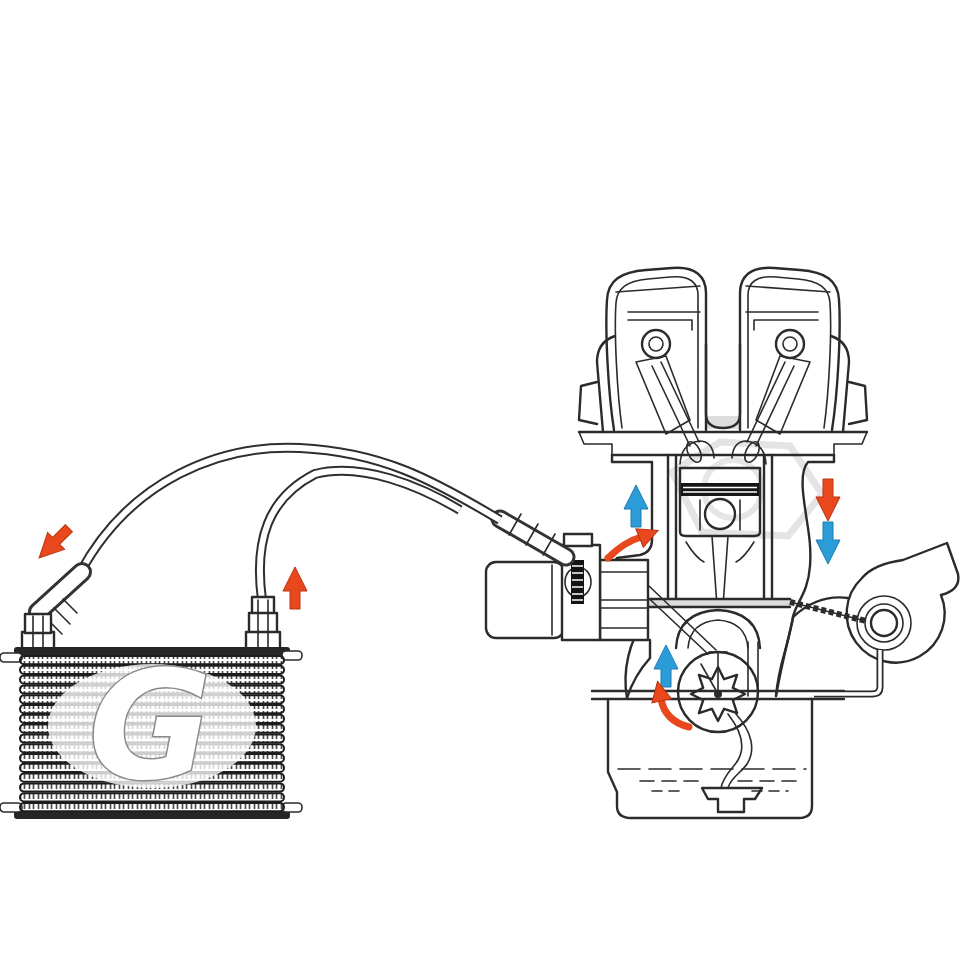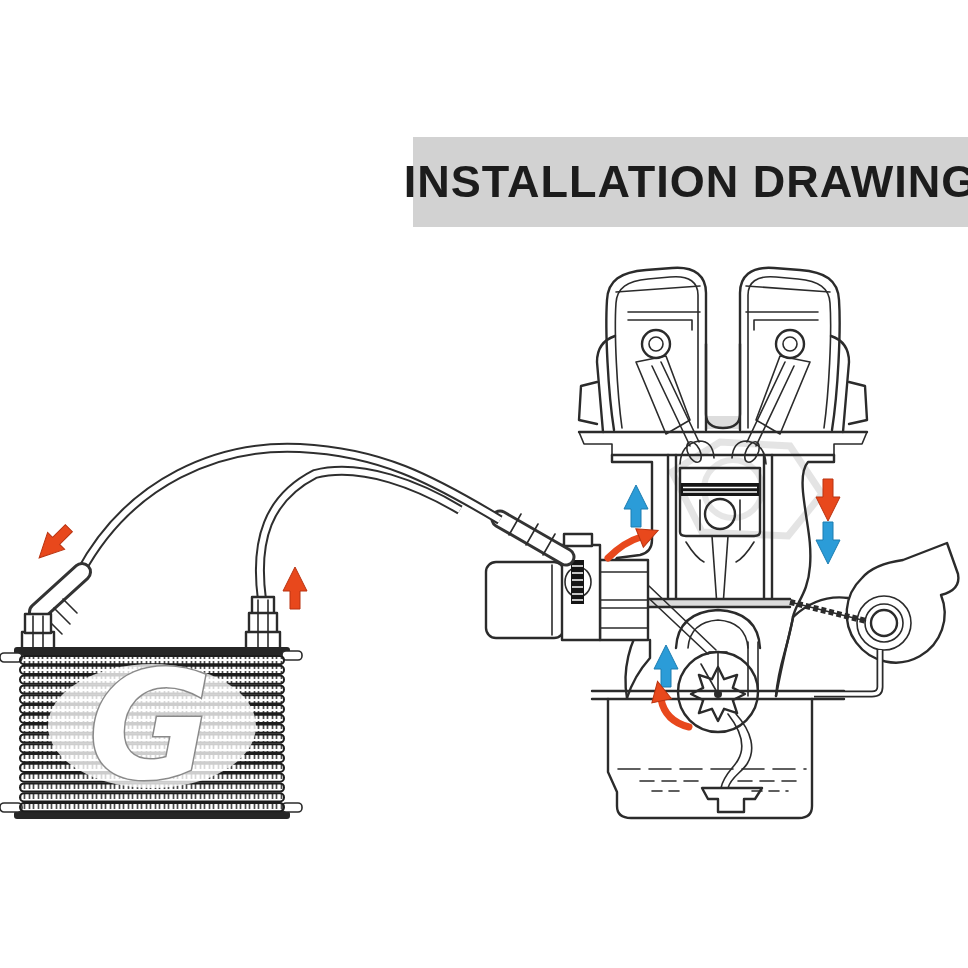--- a/index.html
+++ b/index.html
@@ -15,23 +15,20 @@
   .hot{fill:var(--hot,#e8481c);stroke:#b93310;stroke-width:1;}
   .cold{fill:var(--cold,#2b9cd8);stroke:#1c7cb0;stroke-width:1;}
   .hotln{fill:none;stroke:var(--hot,#e8481c);stroke-width:7;stroke-linecap:round;}
   .white-fill{fill:#ffffff;}
 </style>
 </head>
 <body>
 
 <div id="stage">
 
-  <div id="banner">
-    <span>INSTALLATION DRAWING</span>
-  </div>
 
   <svg width="968" height="968" viewBox="0 0 968 968">
 
     <defs>
       <pattern id="fins" width="9" height="10" patternUnits="userSpaceOnUse">
         <path d="M2.5,1 L2.5,9 M6.5,1 L6.5,9" stroke="#4a4a4a" stroke-width="1.7" fill="none"></path>
       </pattern>
       <path id="arrow" d="M0,-21 L12,3 L5,3 L5,21 L-5,21 L-5,3 L-12,3 Z"></path>
       <path id="ahead" d="M0,-12 L10,8 L-10,8 Z"></path>
     </defs>

